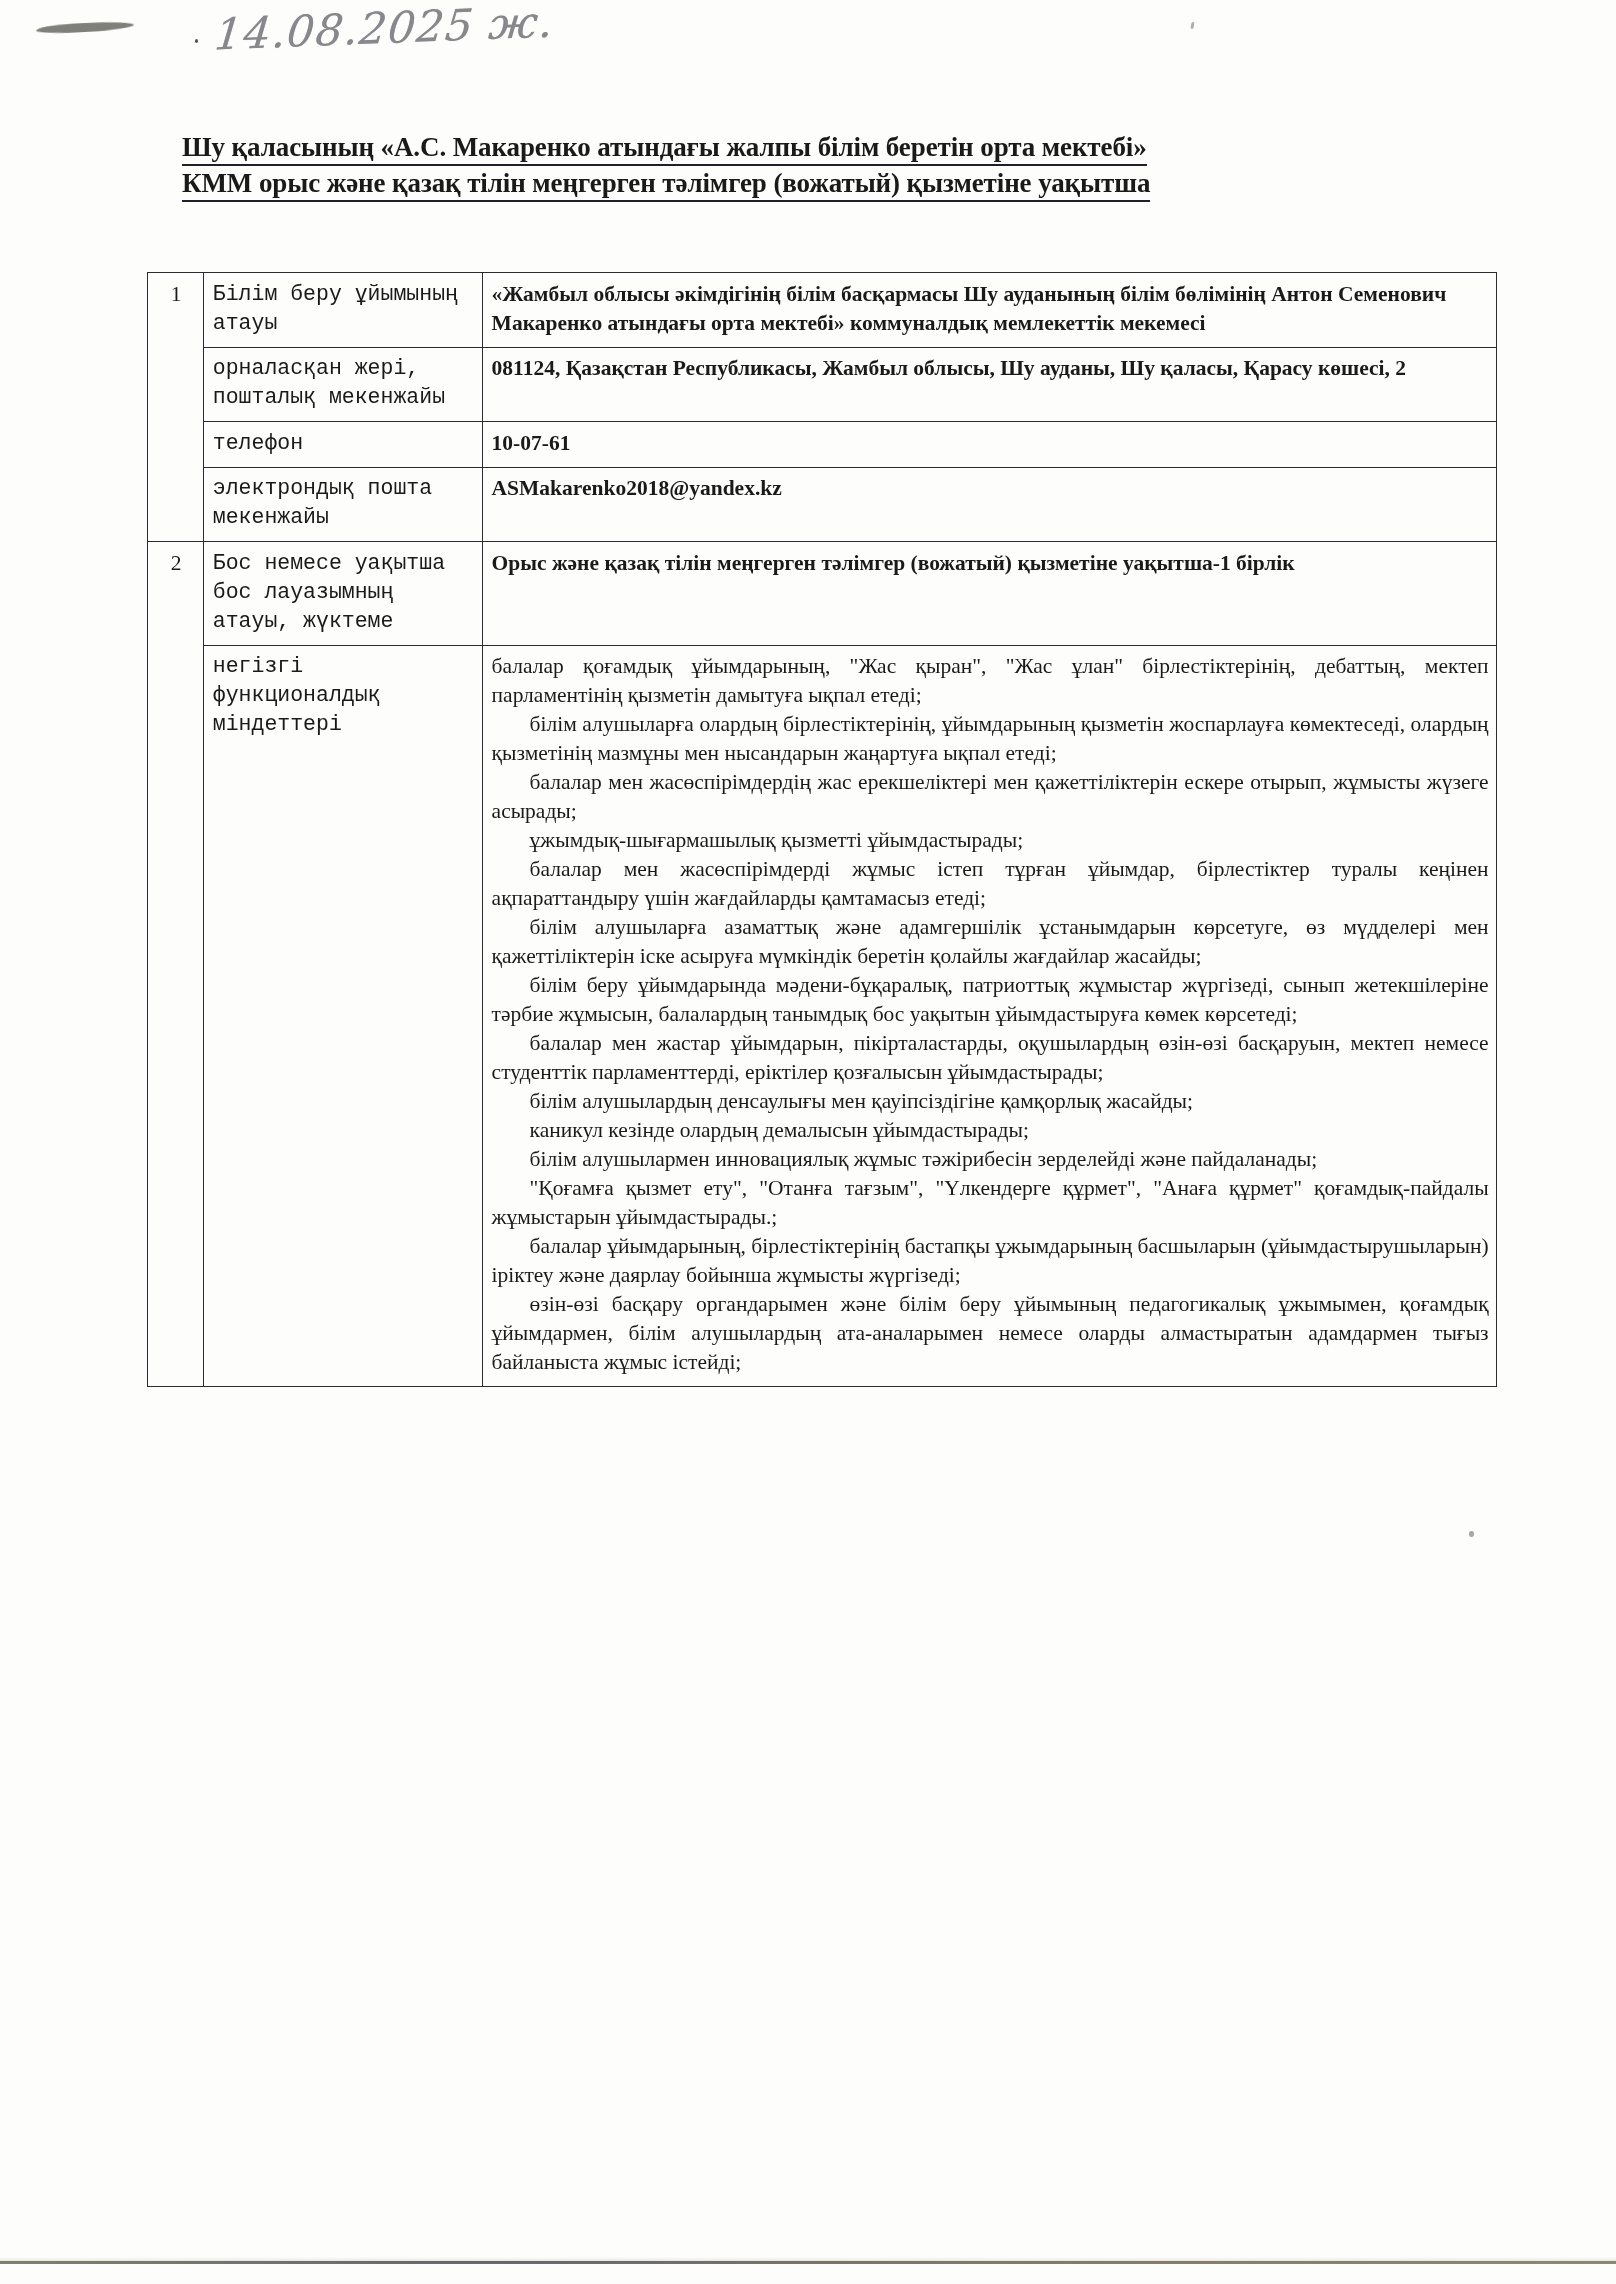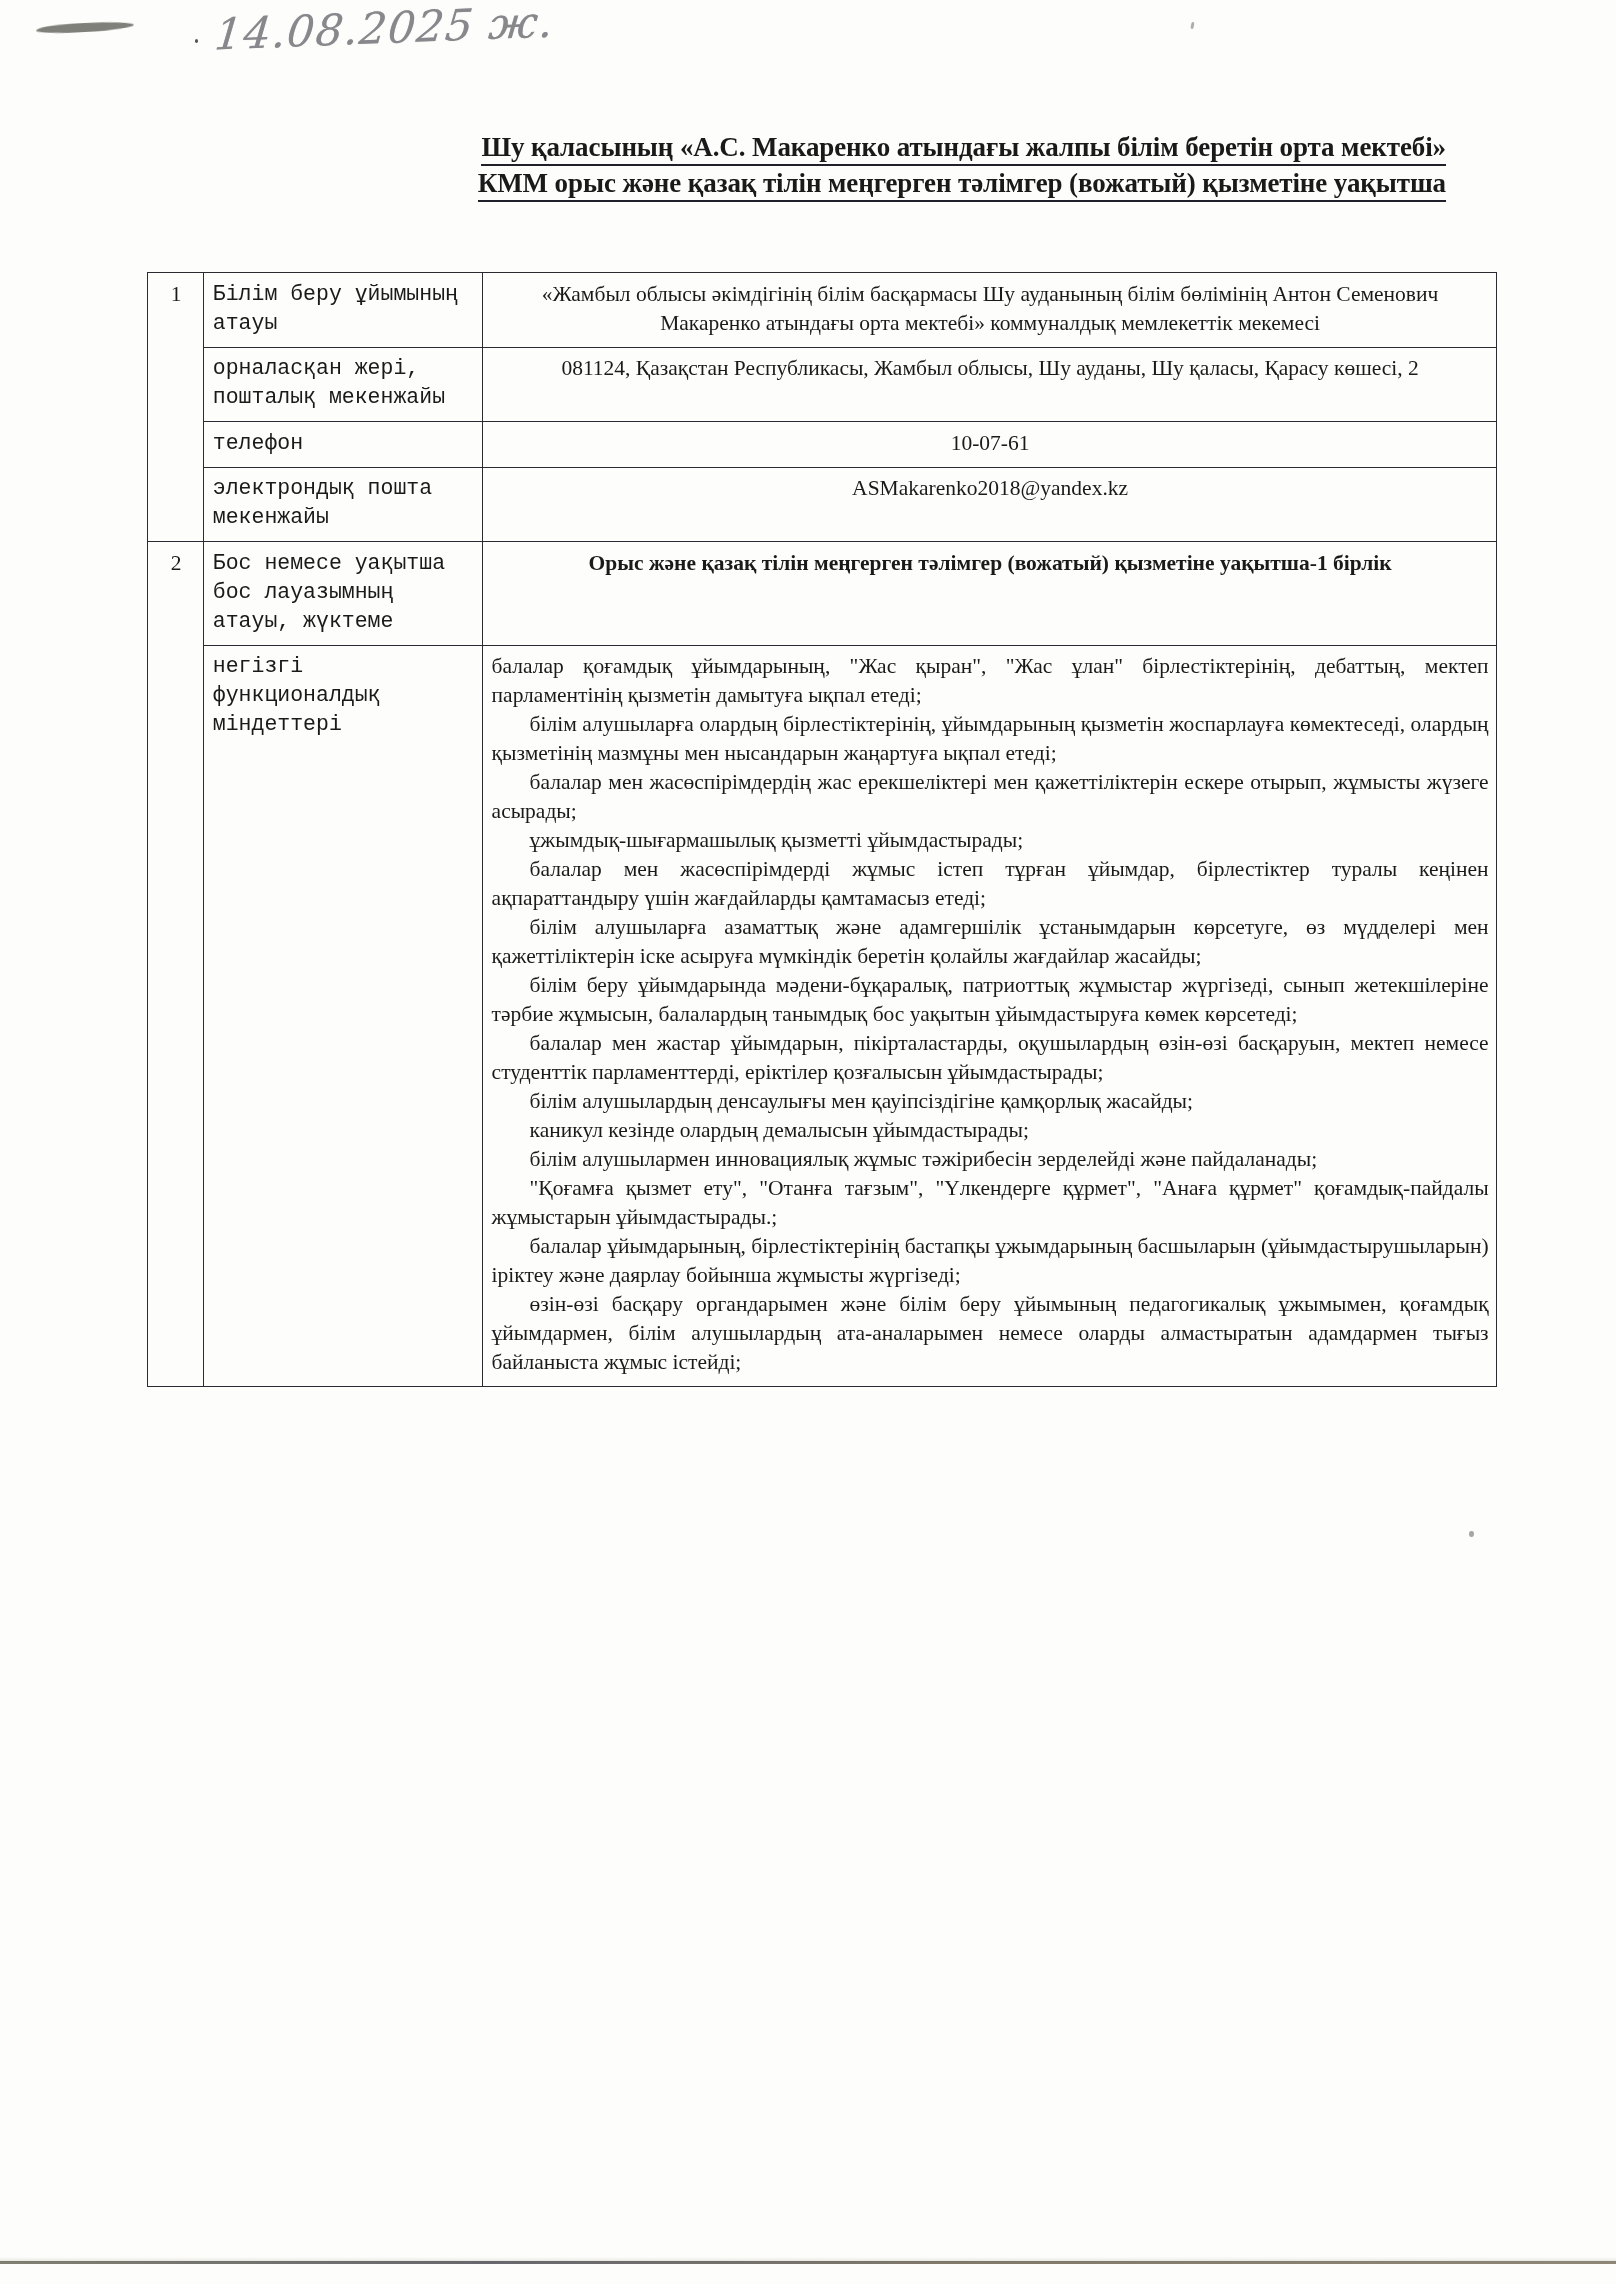--- a/index.html
+++ b/index.html
@@ -89,21 +89,21 @@
     white-space: nowrap;
     text-shadow: 0 0 0.7px rgba(110,110,116,.5);
   }
 
   
   #doc-title {
     position: absolute;
     left: 182px;
     top: 129px;
     width: 1264px;
-    text-align: right;
+    text-align: left;
     font-weight: bold;
     font-size: 27px;
     line-height: 36px;
     letter-spacing: -0.1px;
   }
   #doc-title .tline {
     display: block;
   }
   #doc-title .tline > span {
     display: inline;
@@ -138,21 +138,21 @@
   }
   td.col-label {
     width: 261px;
     font-family: Liberation Mono, monospace;
   }
   td.col-value {
     width: 997px;
     text-align: justify;
     text-justify: inter-word;
   }
-  td.col-value.nojust { text-align: center; }
+  td.col-value.nojust { text-align: left; font-weight: bold; }
   td.bold-value {
     font-weight: bold;
   }
 
   .duty-p {
     margin: 0;
     text-indent: 38px;
     text-align: justify;
     text-justify: inter-word;
   }

